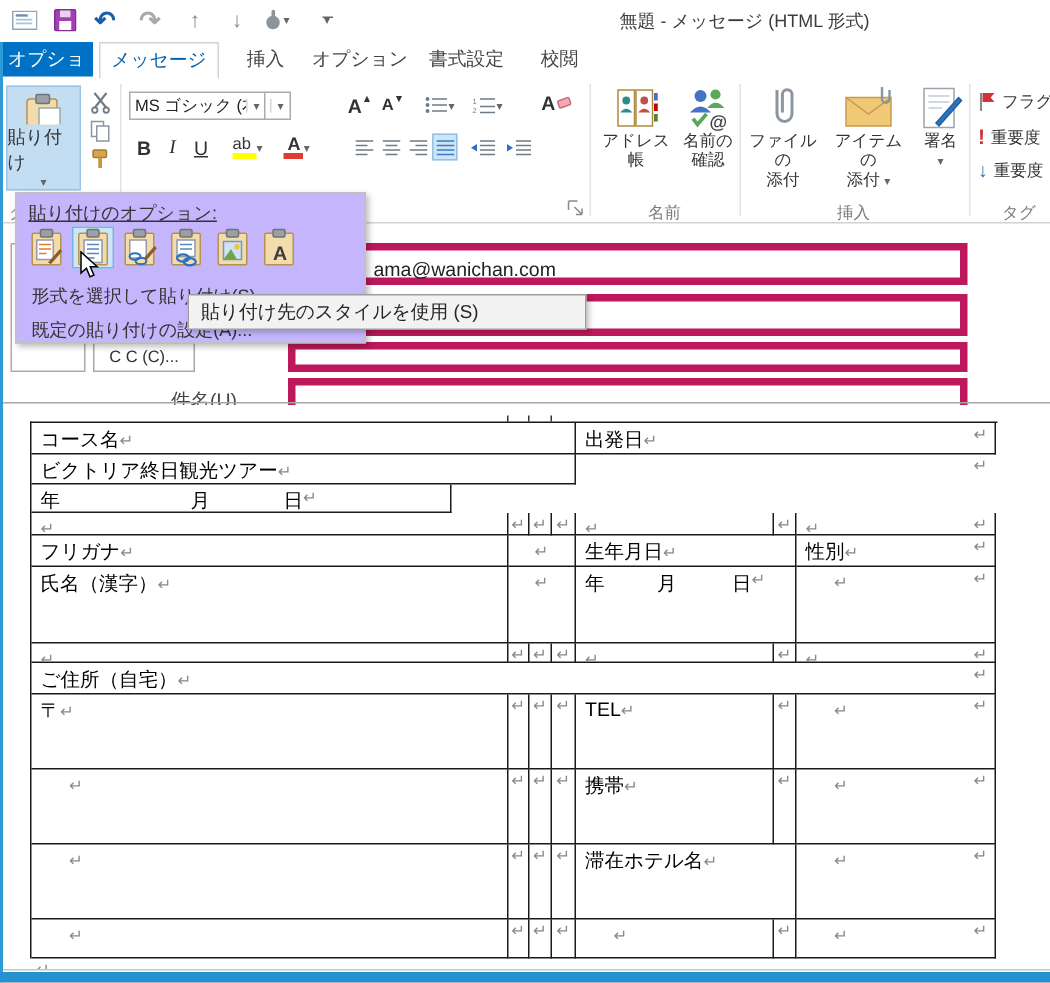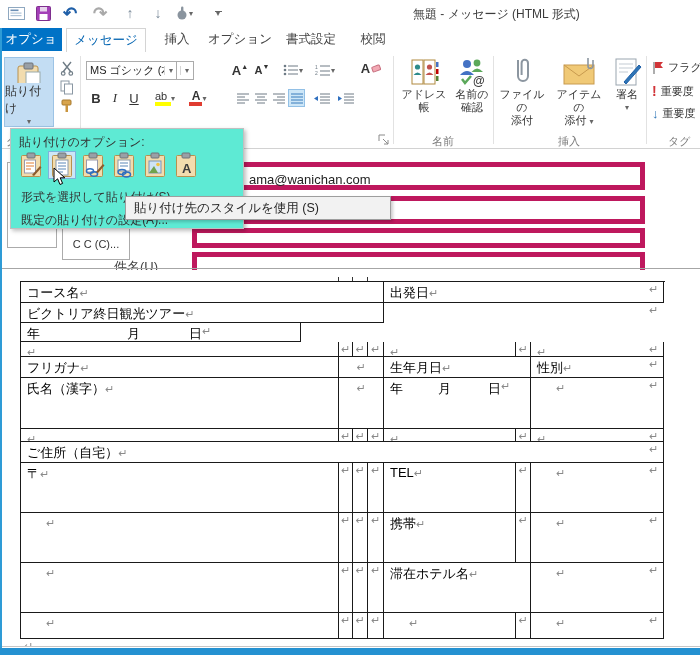--- a/index.html
+++ b/index.html
@@ -50,22 +50,22 @@
   .tcell.tiny{padding:1px 0 0 0;text-align:center;font-size:10px;}
   .tcell.ind{padding-left:25px;}
   .tcell.ctr{padding-left:0;text-align:center;}
   .pil{color:#8a8a8a;font-size:11px;}
   .spread{display:flex;}
   .sp-wide .p0{width:100px;}  .sp-wide .p1{width:62px;}
   .sp-narrow .p0{width:48px;} .sp-narrow .p1{width:50px;}
   .tick{position:absolute;width:1px;height:4px;background:#333;top:7px;}
   .rowend{position:absolute;left:649px;color:#8a8a8a;font-size:11px;}
   
-  .panel{position:absolute;left:10px;top:128px;width:232px;height:99px;background:#5eead4;border:1px solid #c0c0c0;
-         box-shadow:2px 2px 4px rgba(0,0,0,.25);z-index:20;overflow:hidden;}
+  .panel{position:absolute;left:10px;top:128px;width:232px;height:99px;background:#c4b5fd;border:1px solid #c0c0c0;
+         box-shadow:2px 2px 4px rgba(0,0,0,.25);z-index:20;overflow:hidden;text-decoration:underline;}
   .panel-h{padding:5px 0 3px 8px;font-size:12px;color:#333;}
   .popt{position:absolute;top:22px;width:28px;height:28px;display:flex;align-items:center;justify-content:center;}
   .popt.sel{background:#CDE6F7;border:1px solid #7EB2DD;box-sizing:border-box;}
   .pmi{position:absolute;left:0;width:100%;font-size:12px;color:#333;padding-left:10px;box-sizing:border-box;white-space:nowrap;}
   .tooltip{position:absolute;left:125px;top:196px;width:266px;height:24px;background:#f2f2f2;border:1px solid #9e9e9e;
            box-shadow:2px 2px 3px rgba(0,0,0,.2);z-index:30;font-size:12.5px;color:#262626;
            display:flex;align-items:center;padding-left:8px;box-sizing:border-box;}
   .cursor{position:absolute;left:53px;top:167px;z-index:40;}
   
   .edge-left{position:absolute;left:0;top:28px;width:2px;height:627px;background:#2E9BD6;z-index:50;}
@@ -339,21 +339,21 @@
       <span>重要度</span>
     </div>
     <span class="glabel" style="left:668px">タグ</span>
   </div>
 
   <div class="hbtn" style="left:7px;top:162px;width:50px;height:86px;"></div>
   <div class="field" style="left:192px;top:162px;width:453px;height:28px;line-height:26px;">
     <span style="padding-left:52px;">ama@wanichan.com</span>
   </div>
   <div class="field" style="left:192px;top:196px;width:453px;height:28px;"></div>
-  <div class="hbtn" style="left:62px;top:228px;width:68px;height:32px;">C C (C)...</div>
+  <div class="hbtn" style="left:62px;top:228px;width:68px;height:20px;">C C (C)...</div>
   <div class="field" style="left:192px;top:228px;width:453px;height:20px;"></div>
   <span class="subj-label">件名(U)</span>
   <div class="field" style="left:192px;top:252px;width:453px;height:26px;"></div>
   <div class="hsep"></div>
 
   <div class="bodyarea">
     <div class="tick" style="left:338px"></div>
     <div class="tick" style="left:352px"></div>
     <div class="tick" style="left:367px"></div>
     <div class="tbl" id="tbl">

